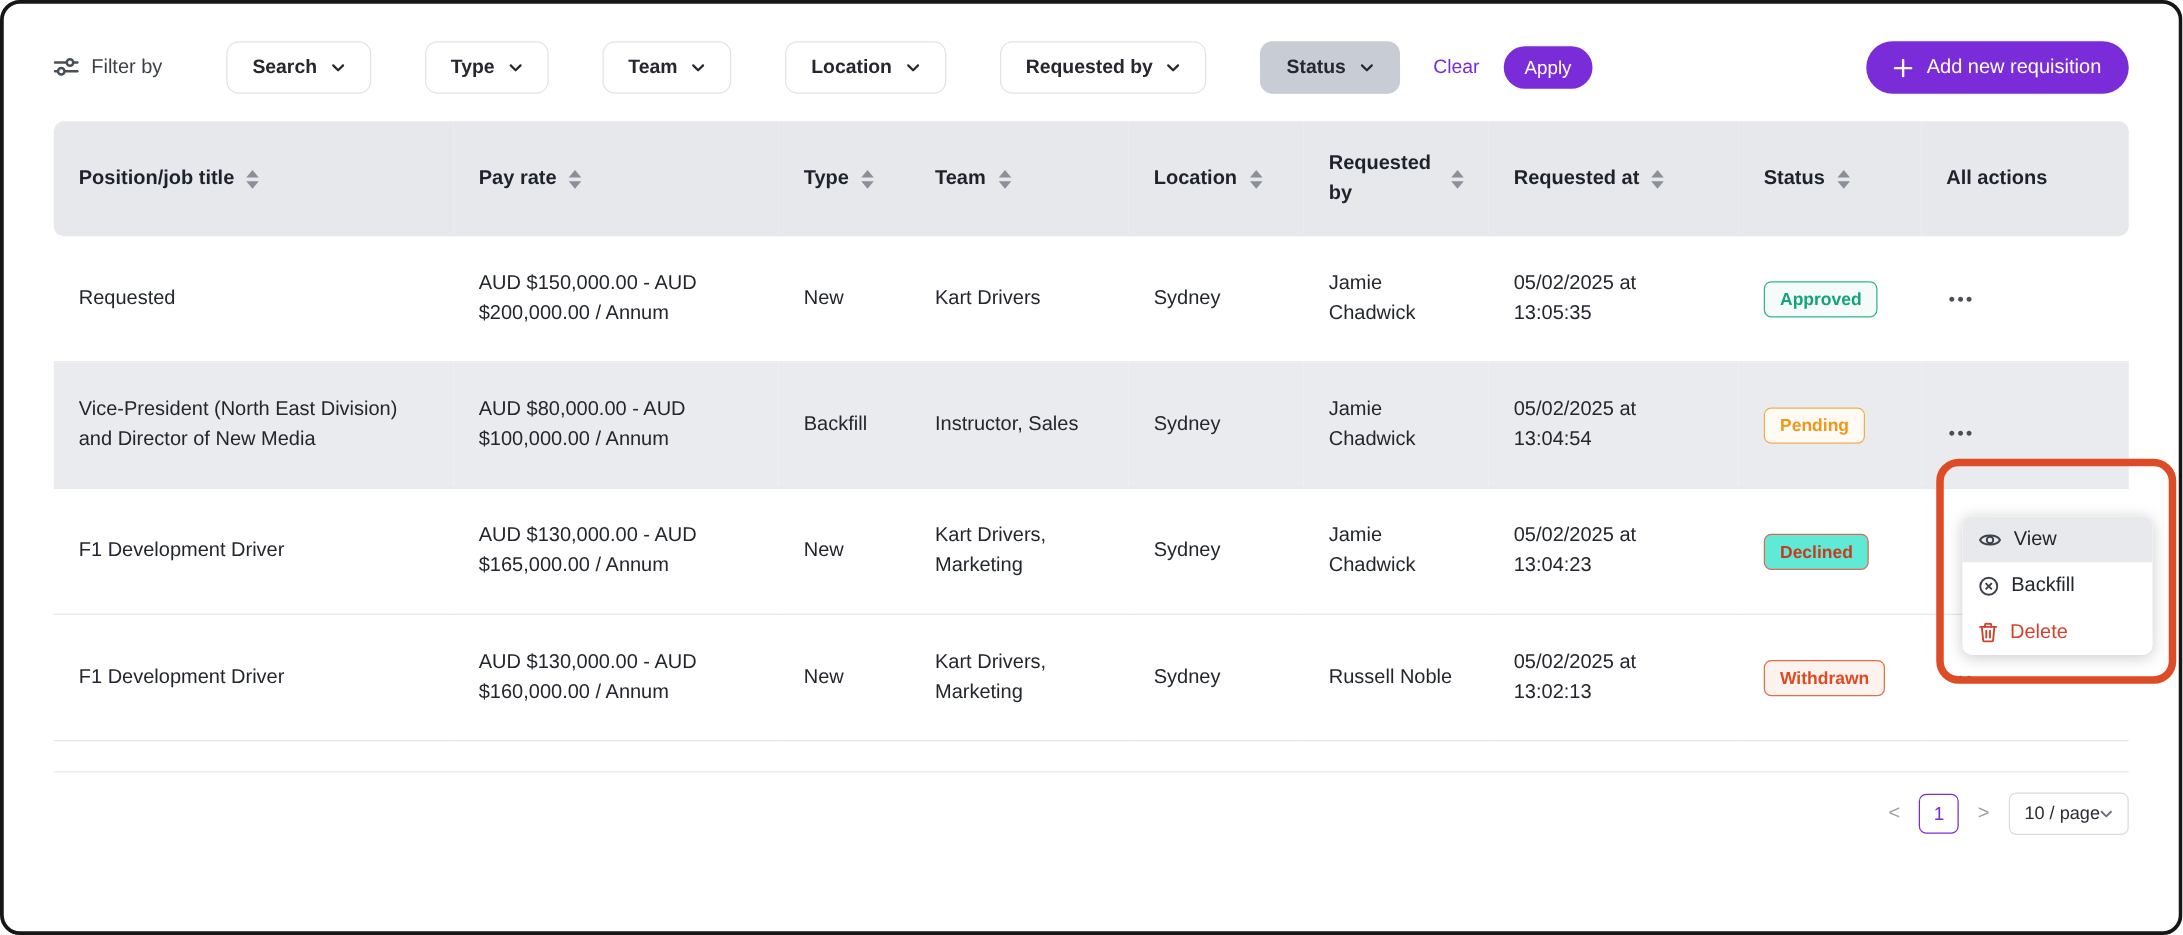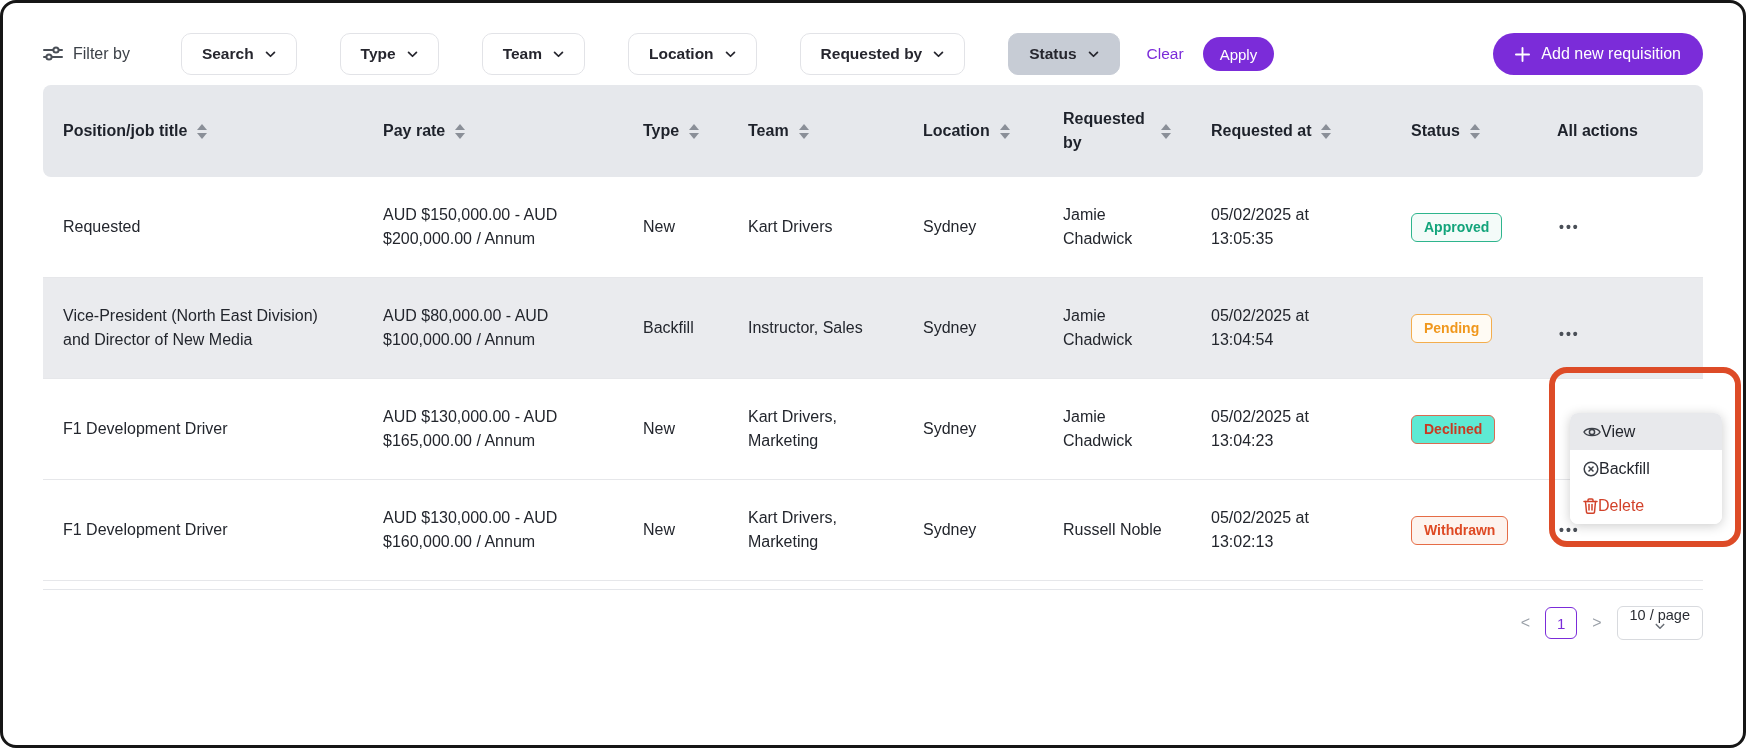--- a/index.html
+++ b/index.html
@@ -27,21 +27,21 @@
     font-size: 16px; cursor: pointer; font-family: inherit; white-space: nowrap;
   }
 
   
   .chip-row { padding: 14px 40px 0; }
   .chip { display: inline-flex; align-items: center; gap: 9px; background: #F1F1F3; border-radius: 6px; padding: 7px 12px; font-size: 14px; color: #2F2F36; }
   .chip b { font-weight: 700; }
   .chip-x { display: inline-flex; cursor: pointer; padding: 1px; }
 
   
-  .table-wrap { margin: 10px 40px 0; border-bottom: 1px solid #E4E6EA; padding-bottom: 8px; }
+  .table-wrap { margin: 22px 40px 0; border-bottom: 1px solid #E4E6EA; padding-bottom: 24px; }
   table { width: 100%; border-collapse: collapse; table-layout: fixed; }
   thead th {
     background: #E6E8EC; text-align: left; font-size: 16px; font-weight: 700; color: #1E222B;
     padding: 22px 20px; line-height: 24px; vertical-align: middle;
   }
   thead th:first-child { border-radius: 8px 0 0 8px; }
   thead th:last-child { border-radius: 0 8px 8px 0; }
   .th-inner { display: flex; align-items: center; gap: 10px; }
   .sort { display: inline-flex; flex-direction: column; gap: 3px; cursor: pointer; flex: none; }
   .sort .up { width: 0; height: 0; border-left: 5px solid transparent; border-right: 5px solid transparent; border-bottom: 6px solid #8A8F98; }
@@ -61,41 +61,41 @@
   .badge.declined  { color: #C93A22; border-color: #D96B52; background: #5eead4; }
   .badge.withdrawn { color: #DE4A24; border-color: #E56C46; background: #FDF3EE; }
 
   .dots { background: none; border: none; font-size: 14px; letter-spacing: 2px; color: #4A4F57; font-weight: 700; cursor: pointer; padding: 4px 2px; font-family: inherit; }
 
   
   .menu {
     position: absolute; left: 1567px; top: 410px; width: 152px; background: #fff;
     border-radius: 8px; box-shadow: 0 2px 12px rgba(0,0,0,.20); z-index: 40; overflow: hidden;
   }
-  .menu-item { display: flex; align-items: center; height: 37px; padding: 0 13px; font-size: 16px; color: #23262D; cursor: pointer; background: #fff; }
+  .menu-item { display: flex; align-items: center; gap: 10px; height: 37px; padding: 0 13px; font-size: 16px; color: #23262D; cursor: pointer; background: #fff; }
   .menu-item.active { background: #E8E9EC; }
   .menu-item.delete { color: #D2422A; }
   .menu-item .mi-icon { display: inline-flex; flex: none; }
 
   
   .annotation {
     position: absolute; left: 1546px; top: 364px; width: 192px; height: 180px;
     border: 6px solid #DD4B27; border-radius: 18px; z-index: 50; pointer-events: none;
   }
 
   
   .pagination { display: flex; align-items: center; justify-content: flex-end; gap: 11px; padding: 16px 40px 0; }
   .pg-arrow { background: none; border: none; color: #9AA0A8; font-size: 16px; cursor: pointer; padding: 2px 4px; font-family: inherit; }
   .pg-current {
     width: 32px; height: 32px; border: 1.5px solid #7B2CD9; color: #7B2CD9; border-radius: 6px;
     display: flex; align-items: center; justify-content: center; font-size: 15px; background: #fff; cursor: pointer;
   }
   .pg-size {
     display: inline-flex; align-items: center; gap: 0; height: 34px; border: 1px solid #D8DADE; border-radius: 6px;
-    padding: 0 12px; font-size: 14.5px; color: #2A2D33; background: #fff; cursor: pointer; flex-direction: column;
+    padding: 0 12px; font-size: 14.5px; color: #2A2D33; background: #fff; cursor: pointer;
   }
 </style>
 </head>
 <body>
 
 <div class="page">
 
   <div class="topbar">
     <div class="filter-by">
       <span style="display:inline-flex;">

